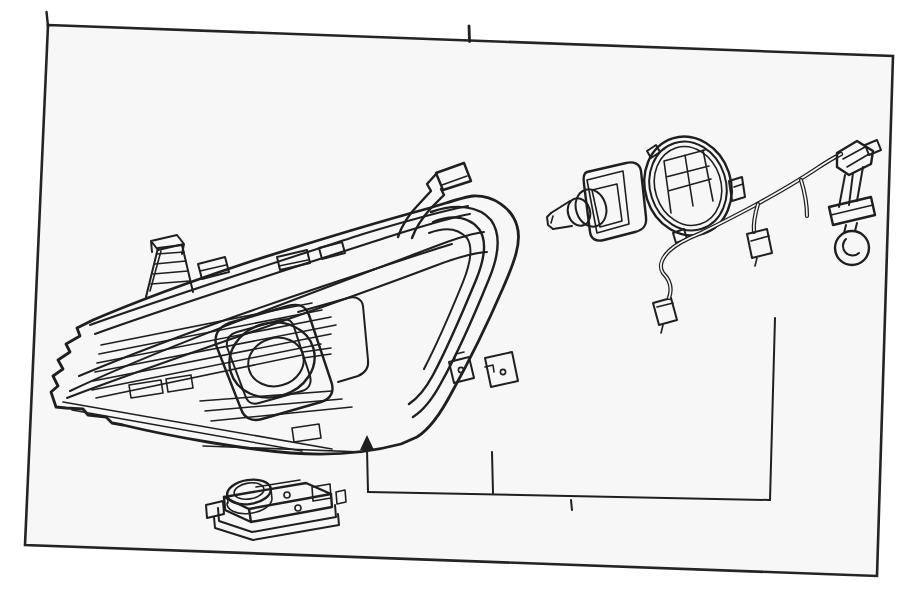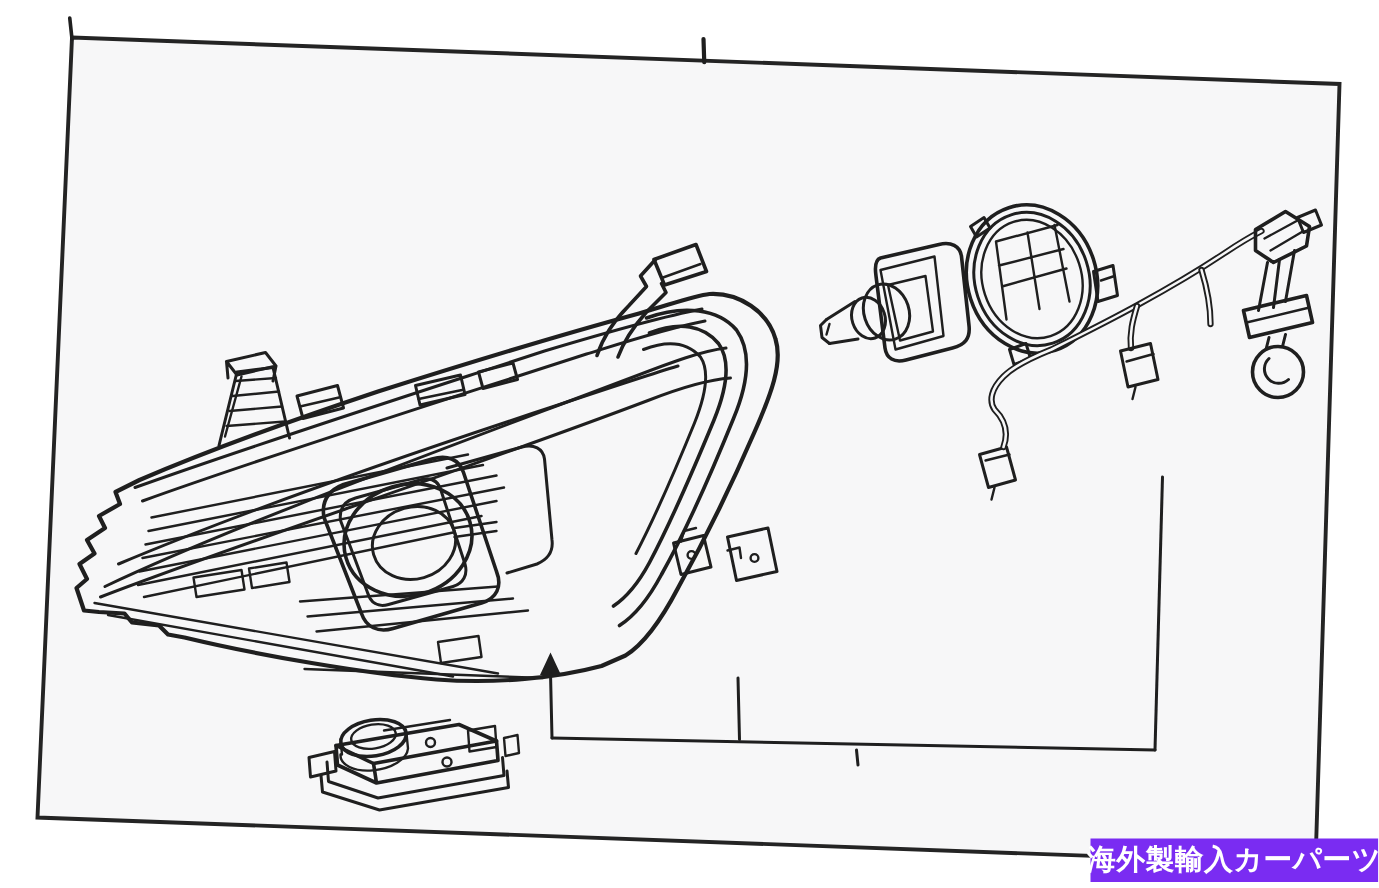--- a/index.html
+++ b/index.html
@@ -174,16 +174,13 @@
     <g>
       <path class="solid" d="M 367 435 L 360 450 L 374 450 Z"></path>
       <path class="ln w2" d="M 367 449 L 368 492"></path>
       <path class="ln w2" d="M 368 492 L 770 500"></path>
       <path class="ln w2" d="M 492 452 L 493 493"></path>
       <path class="ln w2" d="M 571 500 L 572 510"></path>
       <path class="ln w2" d="M 770 500 L 775 318"></path>
     </g>
   </svg>
 
-  <div class="banner">
-    <span>海外製輸入カーパーツ</span>
-  </div>
 </div>
 
 </body></html>

